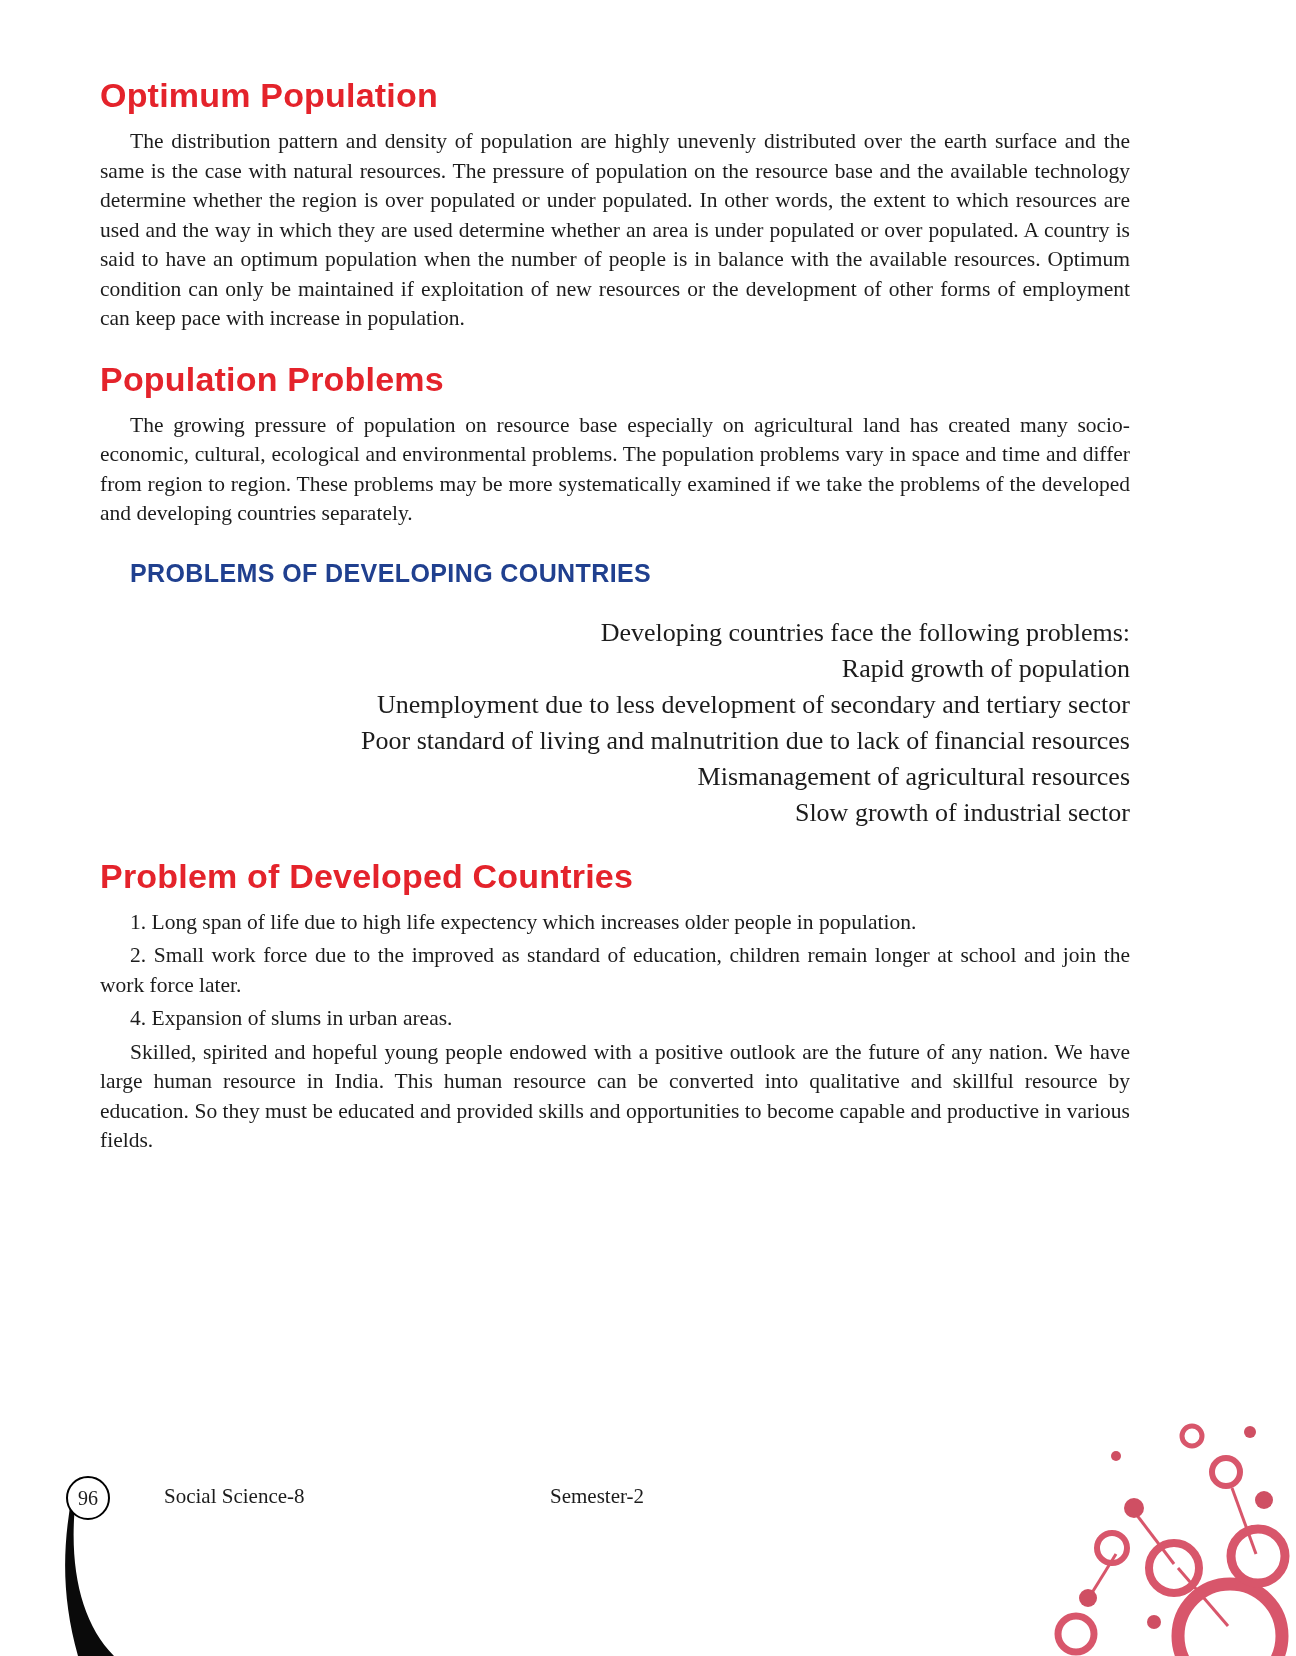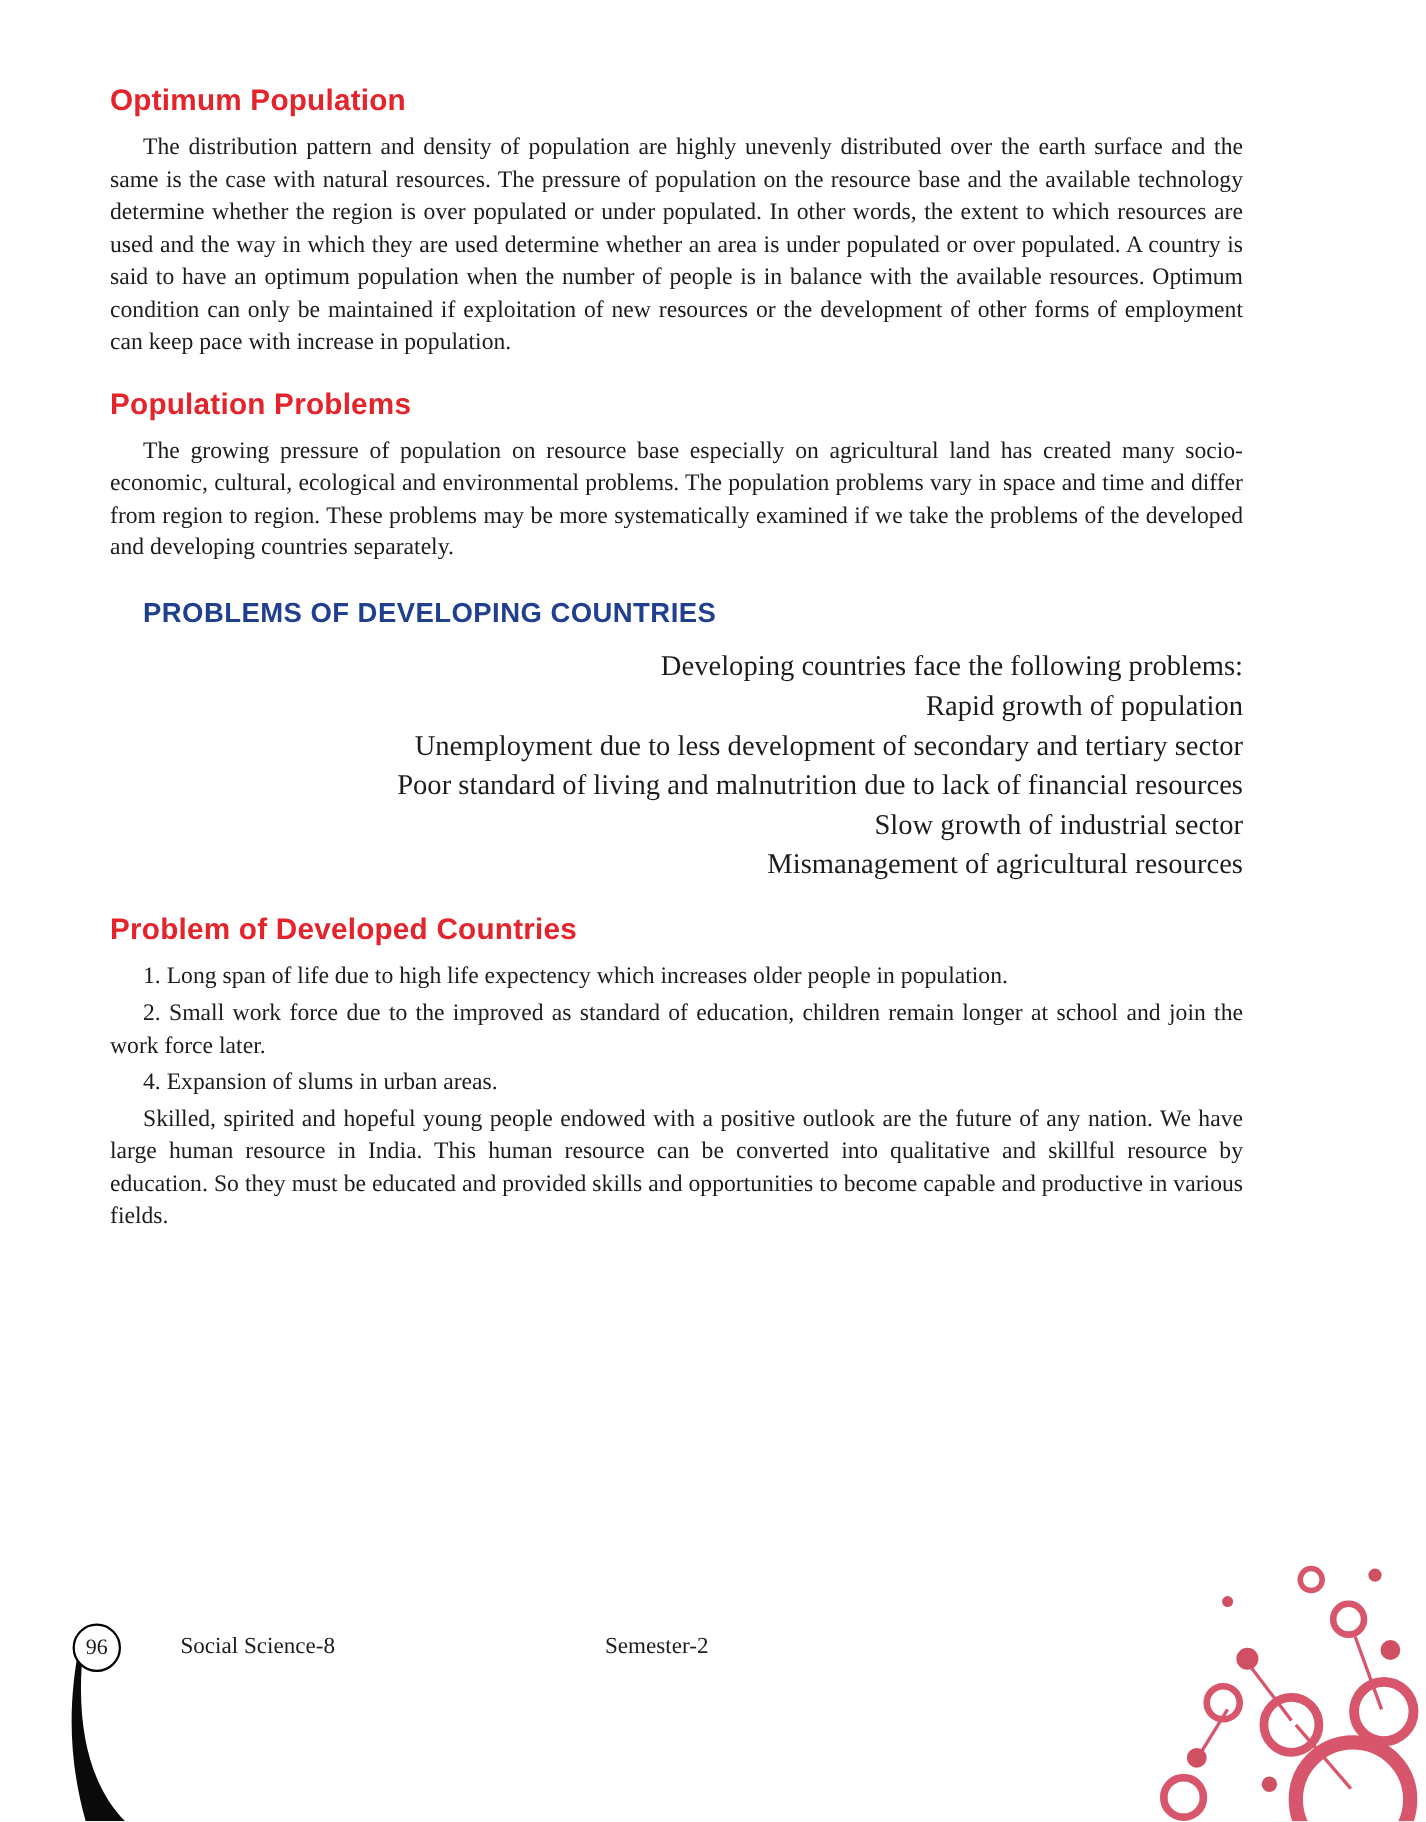--- a/index.html
+++ b/index.html
@@ -12,32 +12,32 @@
     color:#1c1c1c;
   }
   .content{
     position:absolute;
     left:100px;top:76px;
     width:1030px;
   }
   h2.red-heading{
     font-family:"Liberation Sans", sans-serif;
     font-weight:700;
-    font-size:27px;
+    font-size:34px;
     color:#e4232b;
     margin:26px 0 12px 0;
     letter-spacing:0.2px;
   }
   h2.red-heading.first{margin-top:0;}
   h3.blue-heading{
     font-family:"Liberation Sans", sans-serif;
     font-weight:800;
     font-size:25px;
     color:#20408f;
-    margin:30px 0 16px 30px;
+    margin:30px 0 27px 30px;
     letter-spacing:0.4px;
   }
   p.body{
     font-size:21.5px;
     line-height:29.5px;
     text-align:justify;
     text-indent:30px;
     margin:0 0 4px 0;
   }
   p.list-line{
@@ -98,22 +98,22 @@
 
     <h2 class="red-heading">Population Problems</h2>
     <p class="body">The growing pressure of population on resource base especially on agricultural land has created many socio-economic, cultural, ecological and environmental problems. The population problems vary in space and time and differ from region to region. These problems may be more systematically examined if we take the problems of the developed and developing countries separately.</p>
 
     <h3 class="blue-heading">PROBLEMS OF DEVELOPING COUNTRIES</h3>
     <div>
       <p class="list-line">Developing countries face the following problems:</p>
       <p class="list-line">Rapid growth of population</p>
       <p class="list-line">Unemployment due to less development of secondary and tertiary sector</p>
       <p class="list-line">Poor standard of living and malnutrition due to lack of financial resources</p>
+      <p class="list-line">Mismanagement of agricultural resources</p>
       <p class="list-line">Slow growth of industrial sector</p>
-      <p class="list-line">Mismanagement of agricultural resources</p>
     </div>
 
     <h2 class="red-heading">Problem of Developed Countries</h2>
     <p class="body">1. Long span of life due to high life expectency which increases older people in population.</p>
     <p class="body">2. Small work force due to the improved as standard of education, children remain longer at school and join the work force later.</p>
     <p class="body">4.  Expansion of slums in urban areas.</p>
     <p class="body">Skilled, spirited and hopeful young people endowed with a positive outlook are the future of any nation. We have large human resource in India. This human resource can be converted into qualitative and skillful resource by education. So they must be educated and provided skills and opportunities to become capable and productive in various fields.</p>
 
   </main>
 

